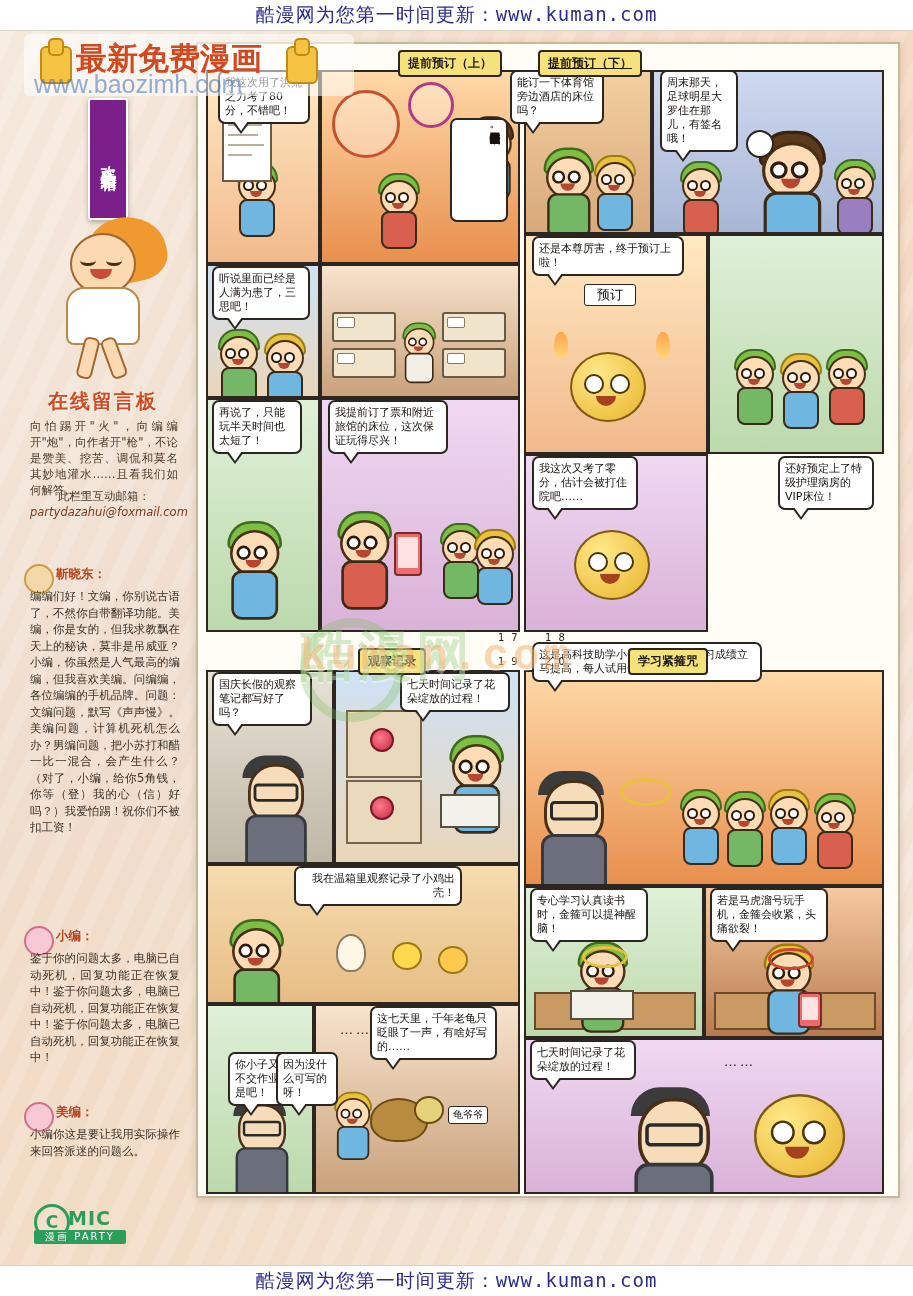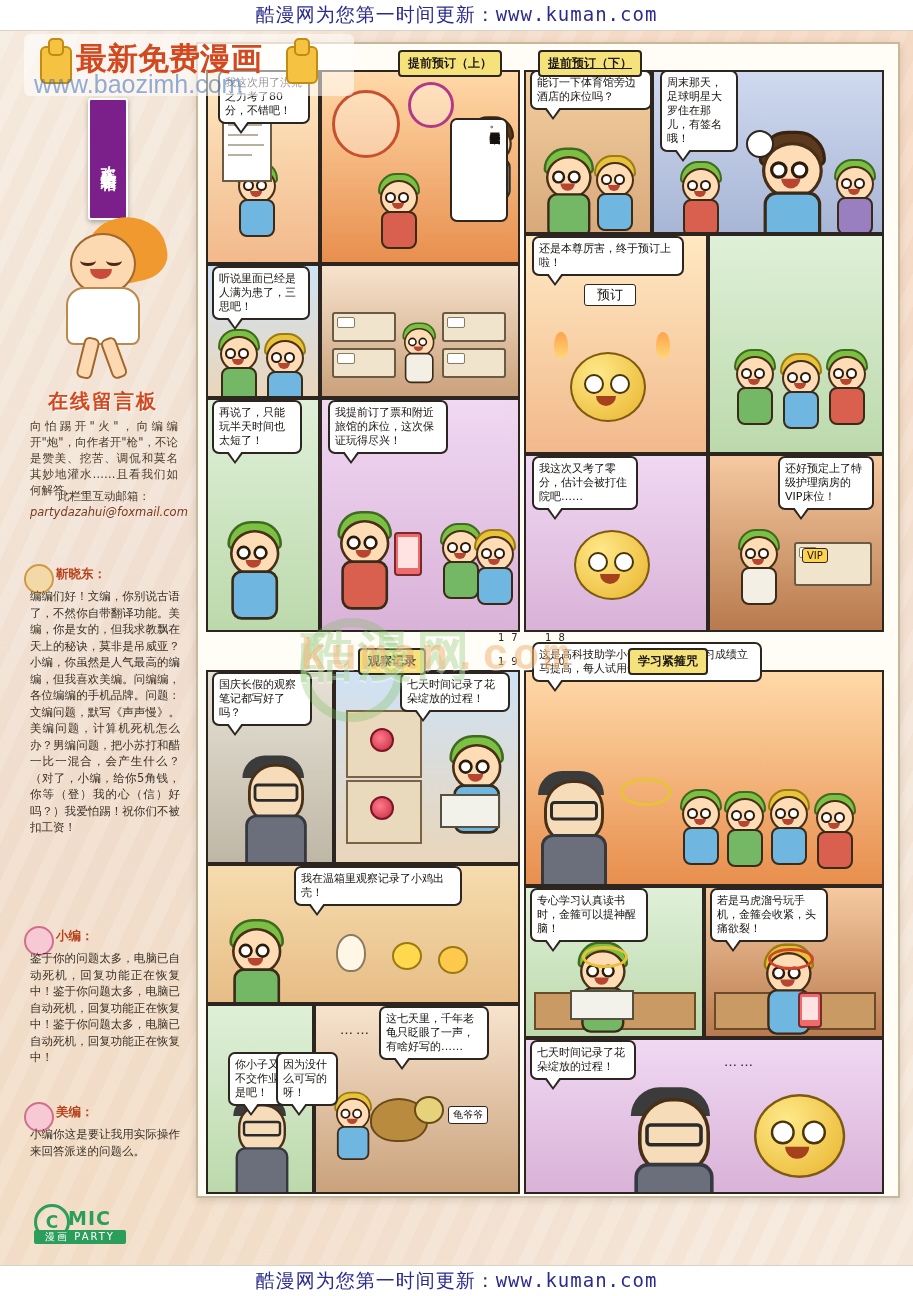--- a/index.html
+++ b/index.html
@@ -426,21 +426,21 @@
         </div>
       <div class="ch yellow" style="left:70px;top:90px;">
           <div class="hr"></div>
           <div class="hd"></div>
           <div class="ey l"></div>
           <div class="ey r"></div>
           <div class="mo"></div>
           <div class="bd"></div>
         </div>
     </div>
-    <div class="bub tail" style="left:332px;top:26px;width:122px;">能订一下体育馆旁边酒店的床位吗？</div>
+    <div class="bub tail" style="left:312px;top:26px;width:94px;">能订一下体育馆旁边酒店的床位吗？</div>
 
     <div class="p wall-g" style="left:454px;top:26px;width:228px;height:160px;">
       <div class="ch dark" style="left:108px;top:70px;transform:scale(1.6);">
           <div class="hr"></div>
           <div class="hd"></div>
           <div class="ey l"></div>
           <div class="ey r"></div>
           <div class="mo"></div>
           <div class="bd"></div>
         </div>
@@ -507,34 +507,20 @@
     <div class="p wall-d" style="left:326px;top:410px;width:180px;height:174px;">
       <div class="golden" style="left:48px;top:74px;">
           <div class="bb"></div>
           <div class="e1"></div>
           <div class="e2"></div>
           <div class="m"></div>
         </div>
     </div>
     <div class="bub tail" style="left:334px;top:412px;width:106px;">我这次又考了零分，估计会被打住院吧……</div>
 
-    <div class="p wall-k" style="left:510px;top:410px;width:172px;height:174px;">
-      <div class="bed" style="left:84px;top:86px;width:74px;height:40px;">
-          <div class="pil"></div>
-        </div>
-      <div class="small-lbl" style="left:92px;top:92px;background:#ffd34d;">VIP</div>
-      <div class="ch white" style="left:30px;top:80px;">
-          <div class="hr"></div>
-          <div class="hd"></div>
-          <div class="ey l"></div>
-          <div class="ey r"></div>
-          <div class="mo"></div>
-          <div class="bd"></div>
-        </div>
-    </div>
     <div class="bub tail" style="left:580px;top:412px;width:96px;">还好预定上了特级护理病房的VIP床位！</div>
 
     <div class="p wall-j" style="left:8px;top:626px;width:124px;height:190px;">
       <div class="prof" style="left:40px;top:92px;transform:scale(1.4);">
           <div class="hair"></div>
           <div class="h"></div>
           <div class="glass"></div>
           <div class="b"></div>
         </div>
     </div>
@@ -563,21 +549,21 @@
           <div class="hd"></div>
           <div class="ey l"></div>
           <div class="ey r"></div>
           <div class="mo"></div>
           <div class="bd"></div>
         </div>
       <div class="egg" style="left:128px;top:68px;"></div>
       <div class="chick" style="left:184px;top:76px;"></div>
       <div class="chick" style="left:230px;top:80px;background:#ffc94d;"></div>
     </div>
-    <div class="bub tail" style="left:96px;top:822px;width:168px;">我在温箱里观察记录了小鸡出壳！</div>
+    <div class="bub tail" style="left:96px;top:822px;width:168px;text-align:right;">我在温箱里观察记录了小鸡出壳！</div>
 
     <div class="p wall-e" style="left:8px;top:960px;width:104px;height:186px;">
       <div class="prof" style="left:30px;top:98px;transform:scale(1.2);">
           <div class="hair"></div>
           <div class="h"></div>
           <div class="glass"></div>
           <div class="b"></div>
         </div>
     </div>
     <div class="bub tail" style="left:14px;top:1008px;width:62px;margin-left:16px;">你小子又不交作业是吧！</div>
@@ -591,21 +577,21 @@
       <div class="ch yellow" style="left:20px;top:92px;transform:scale(.9);">
           <div class="hr"></div>
           <div class="hd"></div>
           <div class="ey l"></div>
           <div class="ey r"></div>
           <div class="mo"></div>
           <div class="bd"></div>
         </div>
       <div class="dots" style="left:24px;top:16px;">……</div>
     </div>
-    <div class="bub tail" style="left:172px;top:962px;width:110px;margin-left:9px;">这七天里，千年老龟只眨眼了一声，有啥好写的……</div>
+    <div class="bub tail" style="left:172px;top:962px;width:127px;">这七天里，千年老龟只眨眼了一声，有啥好写的……</div>
     <div class="small-lbl" style="left:250px;top:1062px;">龟爷爷</div>
 
     <div class="p wall-i" style="left:326px;top:626px;width:356px;height:212px;">
       <div class="prof" style="left:18px;top:108px;transform:scale(1.5);">
           <div class="hair"></div>
           <div class="h"></div>
           <div class="glass"></div>
           <div class="b"></div>
         </div>
       <div class="halo" style="left:94px;top:106px;width:46px;height:22px;"></div>

